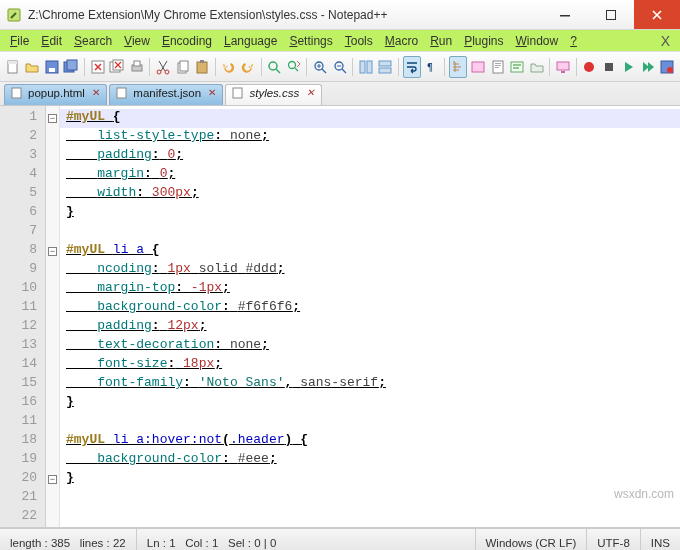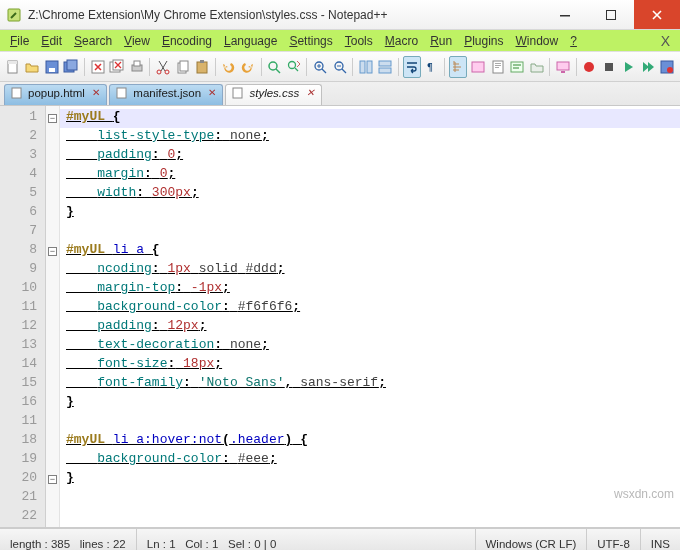--- a/index.html
+++ b/index.html
@@ -49,21 +49,21 @@
 .tok-tag { color: #0000c0; } 
 .tok-prop { color: #007878; } 
 .tok-val { color: #404040; }
 .tok-num { color: #b03030; }
 .tok-str { color: #0f766e; }
 .tok-punc { color: #000; font-weight: bold; }
 .tok-pseudo { color: #0000c0; }
 
 
 .statusbar { display: flex; align-items: center; height: 22px; background: linear-gradient(#f6f6f6,#e7e7e7); border-top: 1px solid #ccc; font-size: 11.5px; color: #333; }
-.statusbar .cell { padding: 0 10px; border-right: 1px solid #ccc; height: 100%; display:flex; align-items:flex-end; }
+.statusbar .cell { padding: 8px 10px; border-right: 1px solid #ccc; height: 100%; display:flex; align-items:flex-start; }
 .statusbar .cell:last-child { border-right: none; }
 .statusbar .stretch { flex: 1; }
 
 
 .wm { position: absolute; right: 6px; bottom: 26px; font-size: 12px; color: #b8b8b8; font-family: Arial, sans-serif; }
 </style>
 </head>
 <body>
 
 <div class="titlebar">

